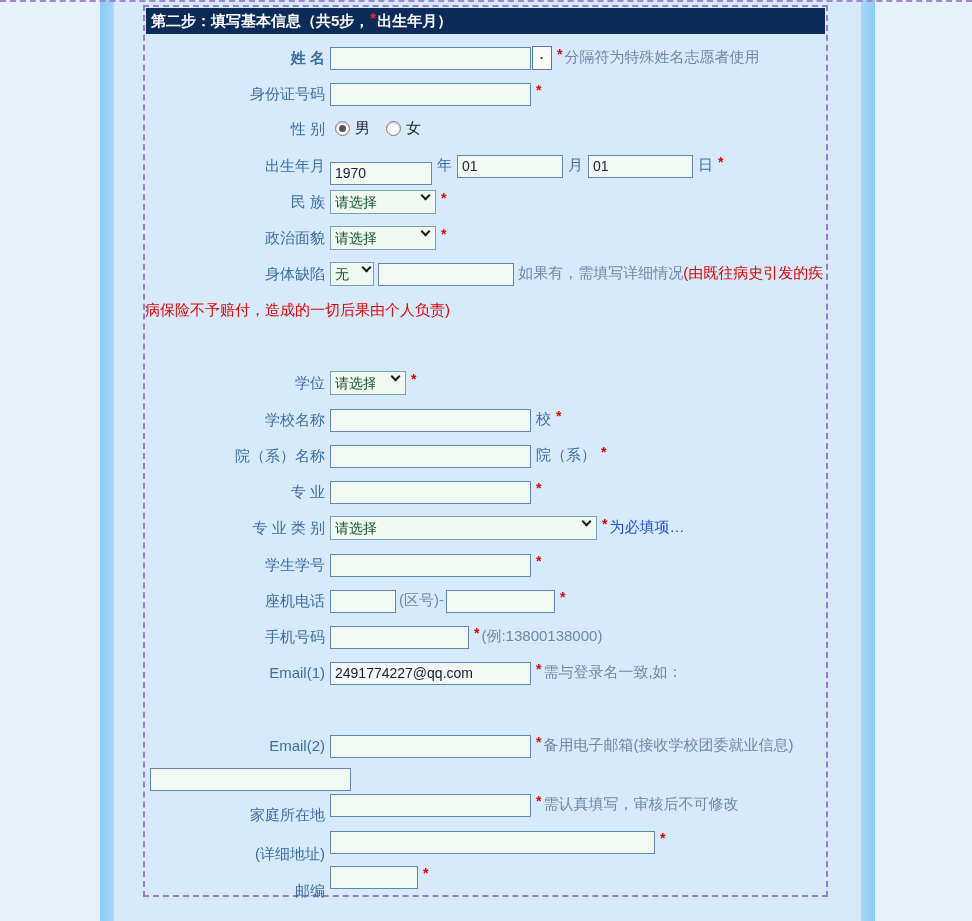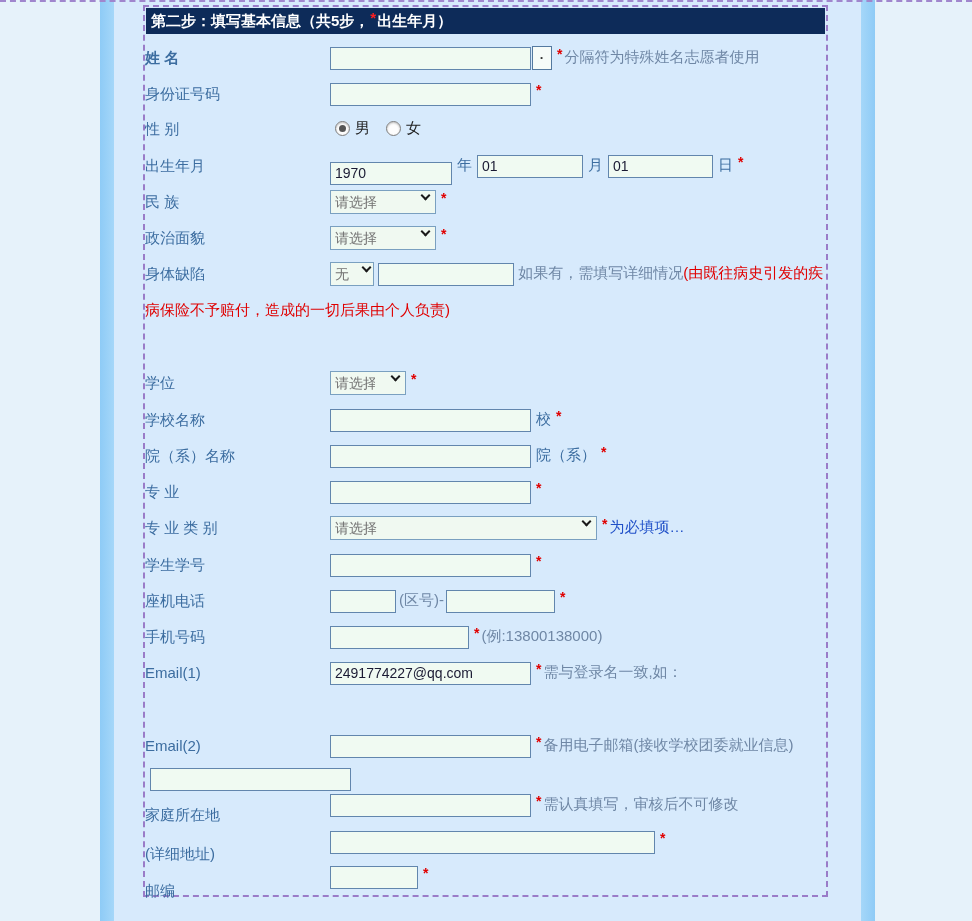--- a/index.html
+++ b/index.html
@@ -17,21 +17,21 @@
               background:linear-gradient(270deg,#8ecbf6,#a5d7f9); }
   .top-line { position:absolute; top:0; left:0; width:972px; border-top:2px dashed #a086cd; }
 
   .panel { position:absolute; left:143px; top:5px; width:685px; height:892px;
            border:2px dashed #9a7cc8; }
   .header-bar { margin:1px; height:26px; background:#0d2b59; color:#ffffff;
                 font-weight:bold; font-size:15px; line-height:26px; padding-left:5px; }
   .star-bright { color:#ff2020; font-weight:bold; position:relative; top:-3px; margin:0 1px; }
 
   .row { position:absolute; left:0; width:681px; line-height:36px; font-size:15px; color:#1c1c1c; }
-  .lbl { display:inline-block; width:180px; text-align:left; color:#3c6da0; vertical-align:middle; }
+  .lbl { display:inline-block; width:180px; text-align:right; color:#3c6da0; vertical-align:middle; }
   .lbl.bold { font-weight:bold; }
   .lbl-low10 { position:relative; top:10px; }
   .lbl-low12 { position:relative; top:12px; }
   .lbl-low14 { position:relative; top:14px; }
 
   .inp { height:23px; border:1px solid #6286ad; background:#f0faf2; font-size:14px;
          padding:0 4px; color:#1a1a33; vertical-align:middle; margin-left:5px;
          font-family:"Liberation Sans", sans-serif; }
   .sep-btn { width:20px; height:24px; border:1px solid #54799f; background:#f6fbf8;
              font-size:13px; font-weight:bold; color:#333; vertical-align:middle;
@@ -40,21 +40,21 @@
   .star { color:#e00000; font-weight:bold; margin:0 2px 0 5px; position:relative; top:-3px; font-size:14px; }
   .hint { color:#6f87a5; }
   .hint2-block { display:block; color:#6f87a5; }
   .warn { color:#e00000; }
   .unit { color:#3c6da0; margin:0 5px; }
   .link { color:#2050c8; cursor:pointer; }
 
   .selwrap { position:relative; display:inline-block; margin-left:5px; vertical-align:middle; }
   select { appearance:none; -webkit-appearance:none; -moz-appearance:none;
            height:24px; border:1px solid #7aa0c0; background:#f0f9f1; font-size:14px;
-           padding:0 30px 0 4px; color:#737373; font-family:"Liberation Sans", sans-serif; }
+           padding:0 30px 0 4px; color:#14532d; font-family:"Liberation Sans", sans-serif; }
   .chev { position:absolute; right:7px; top:8px; width:7px; height:7px;
           border-right:2px solid #1a1a1a; border-bottom:2px solid #1a1a1a;
           transform:rotate(45deg); pointer-events:none; }
 
   .radio { display:inline-block; width:15px; height:15px; border-radius:50%; background:#fdfdfd;
            border:1px solid #7c7c7c; vertical-align:middle; margin:0 5px 2px 10px; position:relative;
            box-shadow: inset 0 1px 2px rgba(0,0,0,0.25); cursor:pointer; }
   .radio .dot { position:absolute; left:3px; top:3px; width:7px; height:7px; border-radius:50%;
                 background:#555; display:none; }
   .radio.checked .dot { display:block; }
@@ -78,21 +78,21 @@
 
   <div class="row" style="top:68px">
     <span class="lbl">身份证号码</span><input class="inp" style="width: 201px;"><span class="star">*</span>
   </div>
 
   <div class="row" style="top:103px">
     <span class="lbl">性 别</span><span class="radio checked"><span class="dot"></span></span><span class="glabel">男</span><span class="radio"></span><span class="glabel">女</span>
   </div>
 
   <div class="row" style="top:140px">
-    <span class="lbl">出生年月</span><input class="inp" style="width: 122px; margin-top: 14px;" value="1970"><span class="unit">年</span><input class="inp" style="width: 106px; margin-left: 0px;" value="01"><span class="unit">月</span><input class="inp" style="width: 105px; margin-left: 0px;" value="01"><span class="unit">日</span><span class="star" style="margin-left:0">*</span>
+    <span class="lbl">出生年月</span><input class="inp" style="width: 102px; margin-top: 14px;" value="1970"><span class="unit">年</span><input class="inp" style="width: 106px; margin-left: 0px;" value="01"><span class="unit">月</span><input class="inp" style="width: 105px; margin-left: 0px;" value="01"><span class="unit">日</span><span class="star" style="margin-left:0">*</span>
   </div>
 
   <div class="row" style="top:176px">
     <span class="lbl">民 族</span><span class="selwrap"><select style="width:106px"><option>请选择</option></select><span class="chev"></span></span><span class="star">*</span>
   </div>
 
   <div class="row" style="top:212px">
     <span class="lbl">政治面貌</span><span class="selwrap"><select style="width:106px"><option>请选择</option></select><span class="chev"></span></span><span class="star">*</span>
   </div>
 

